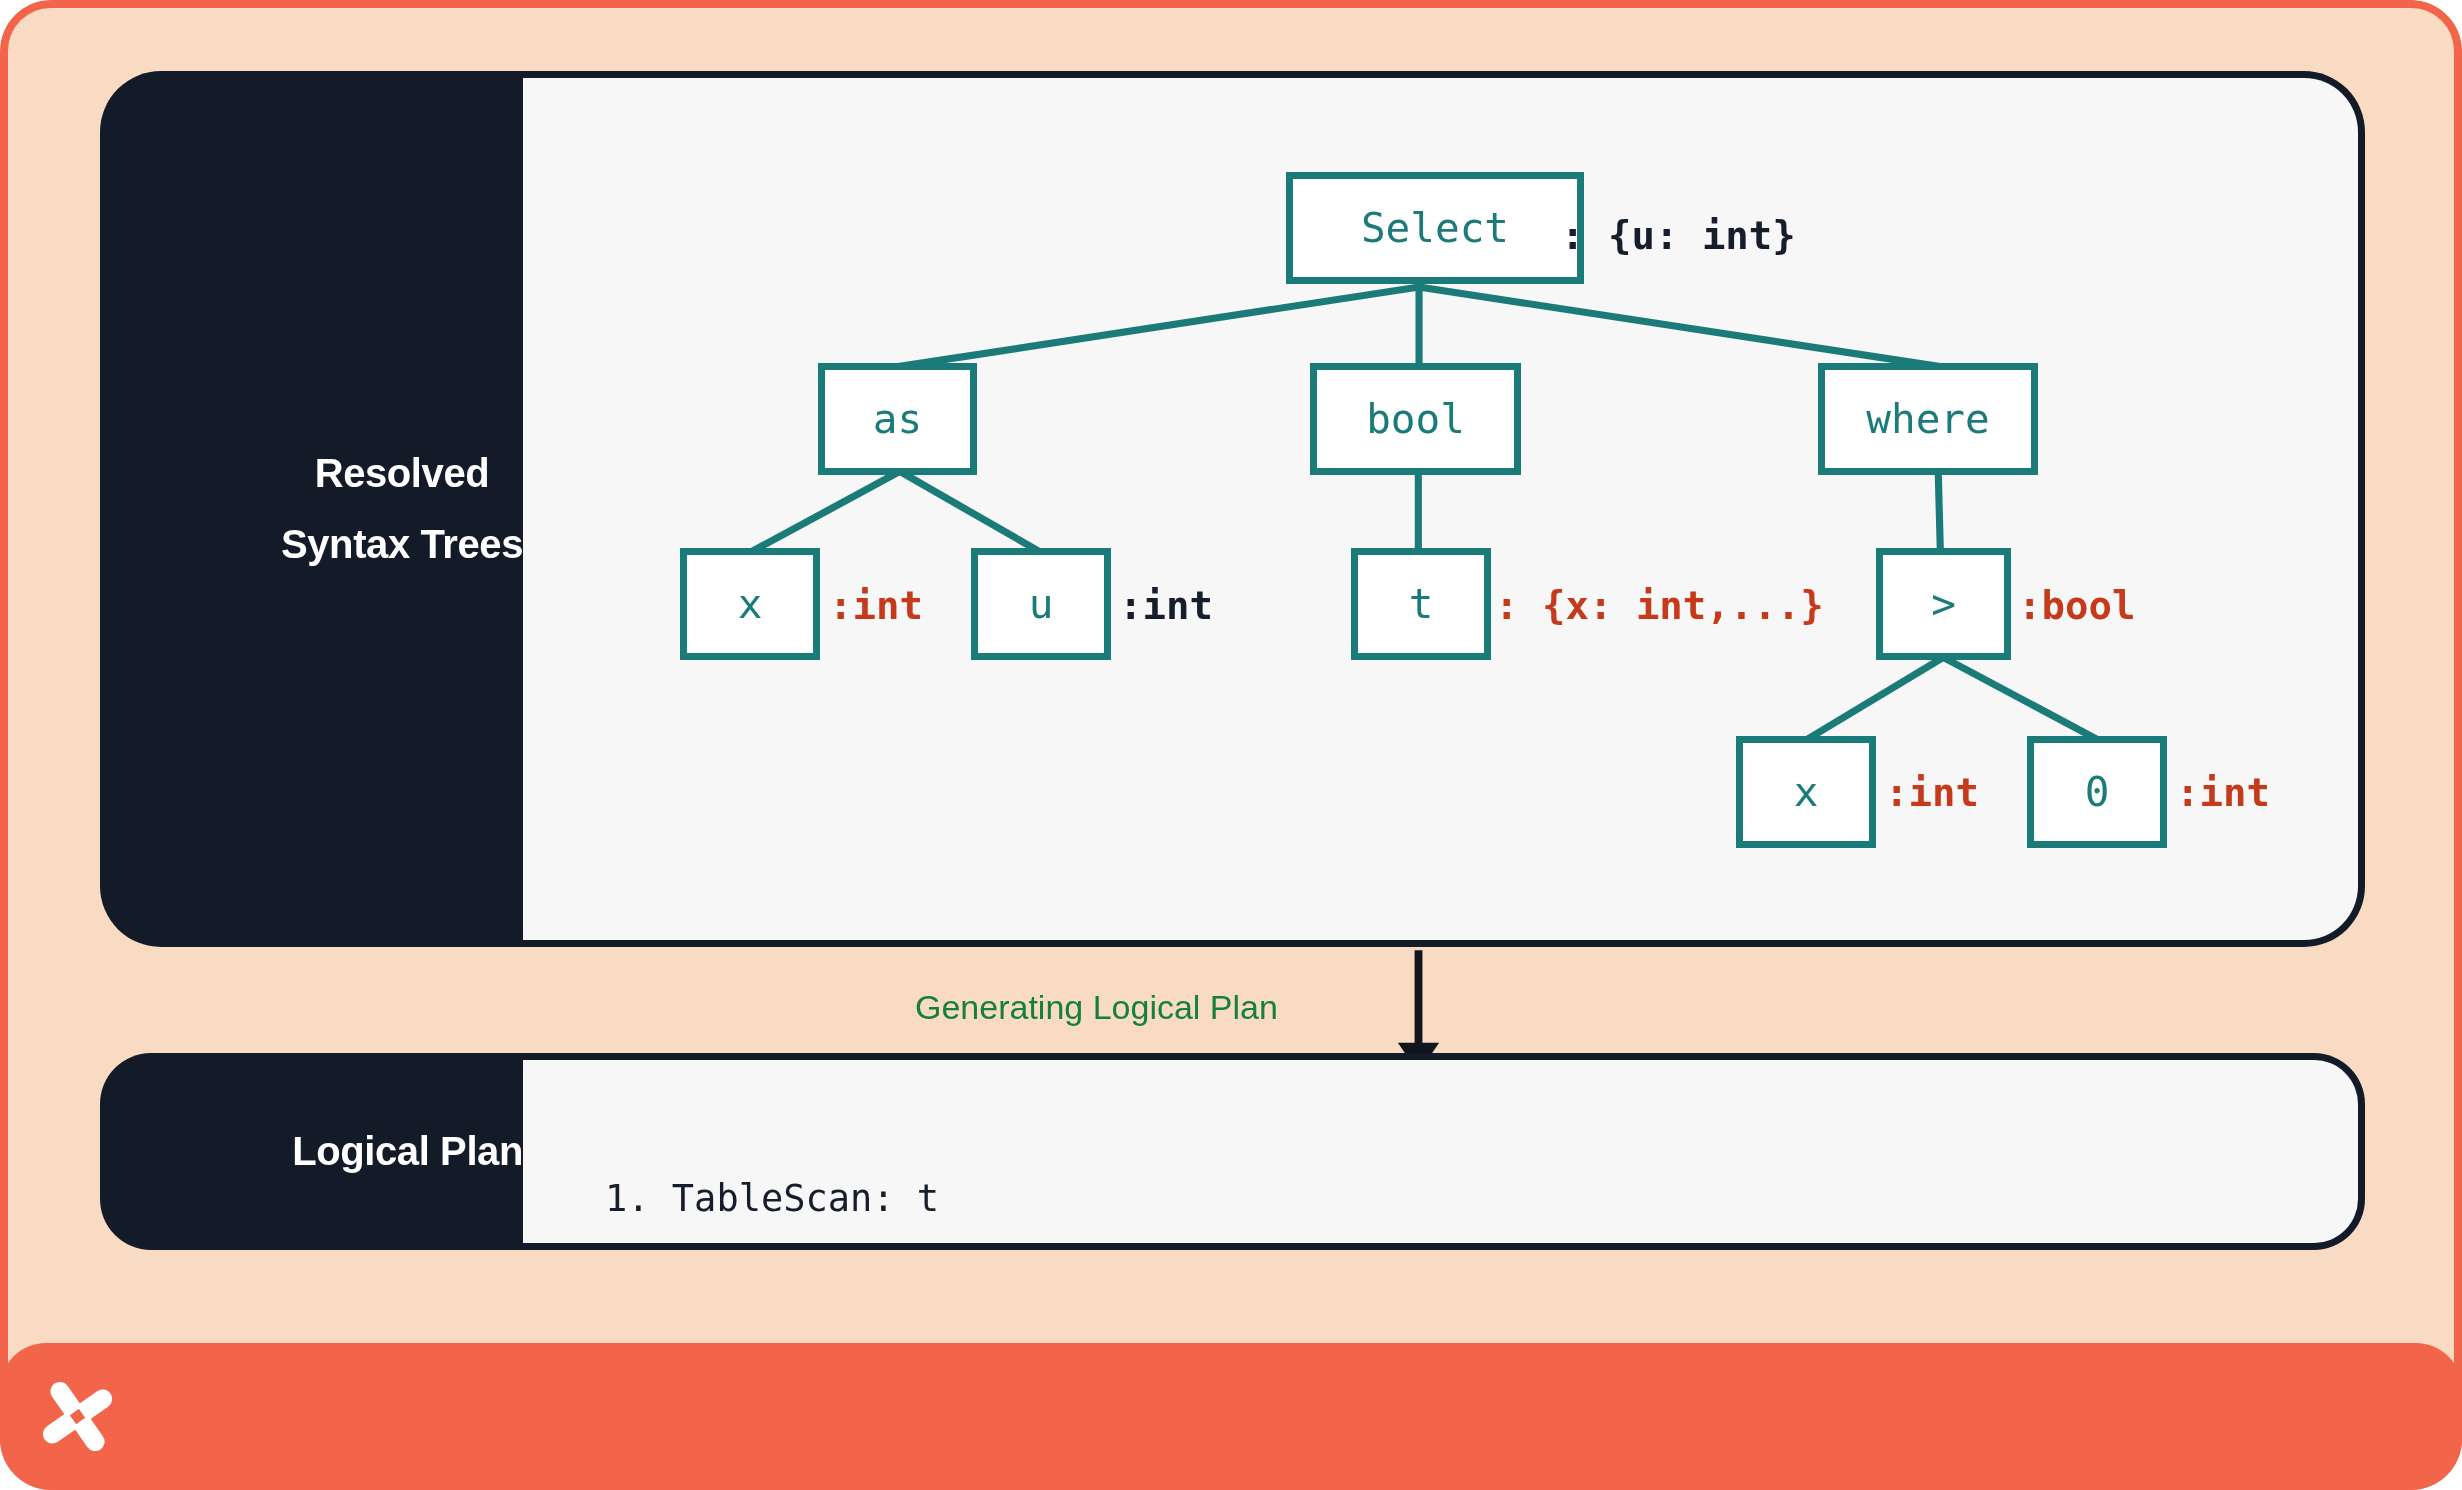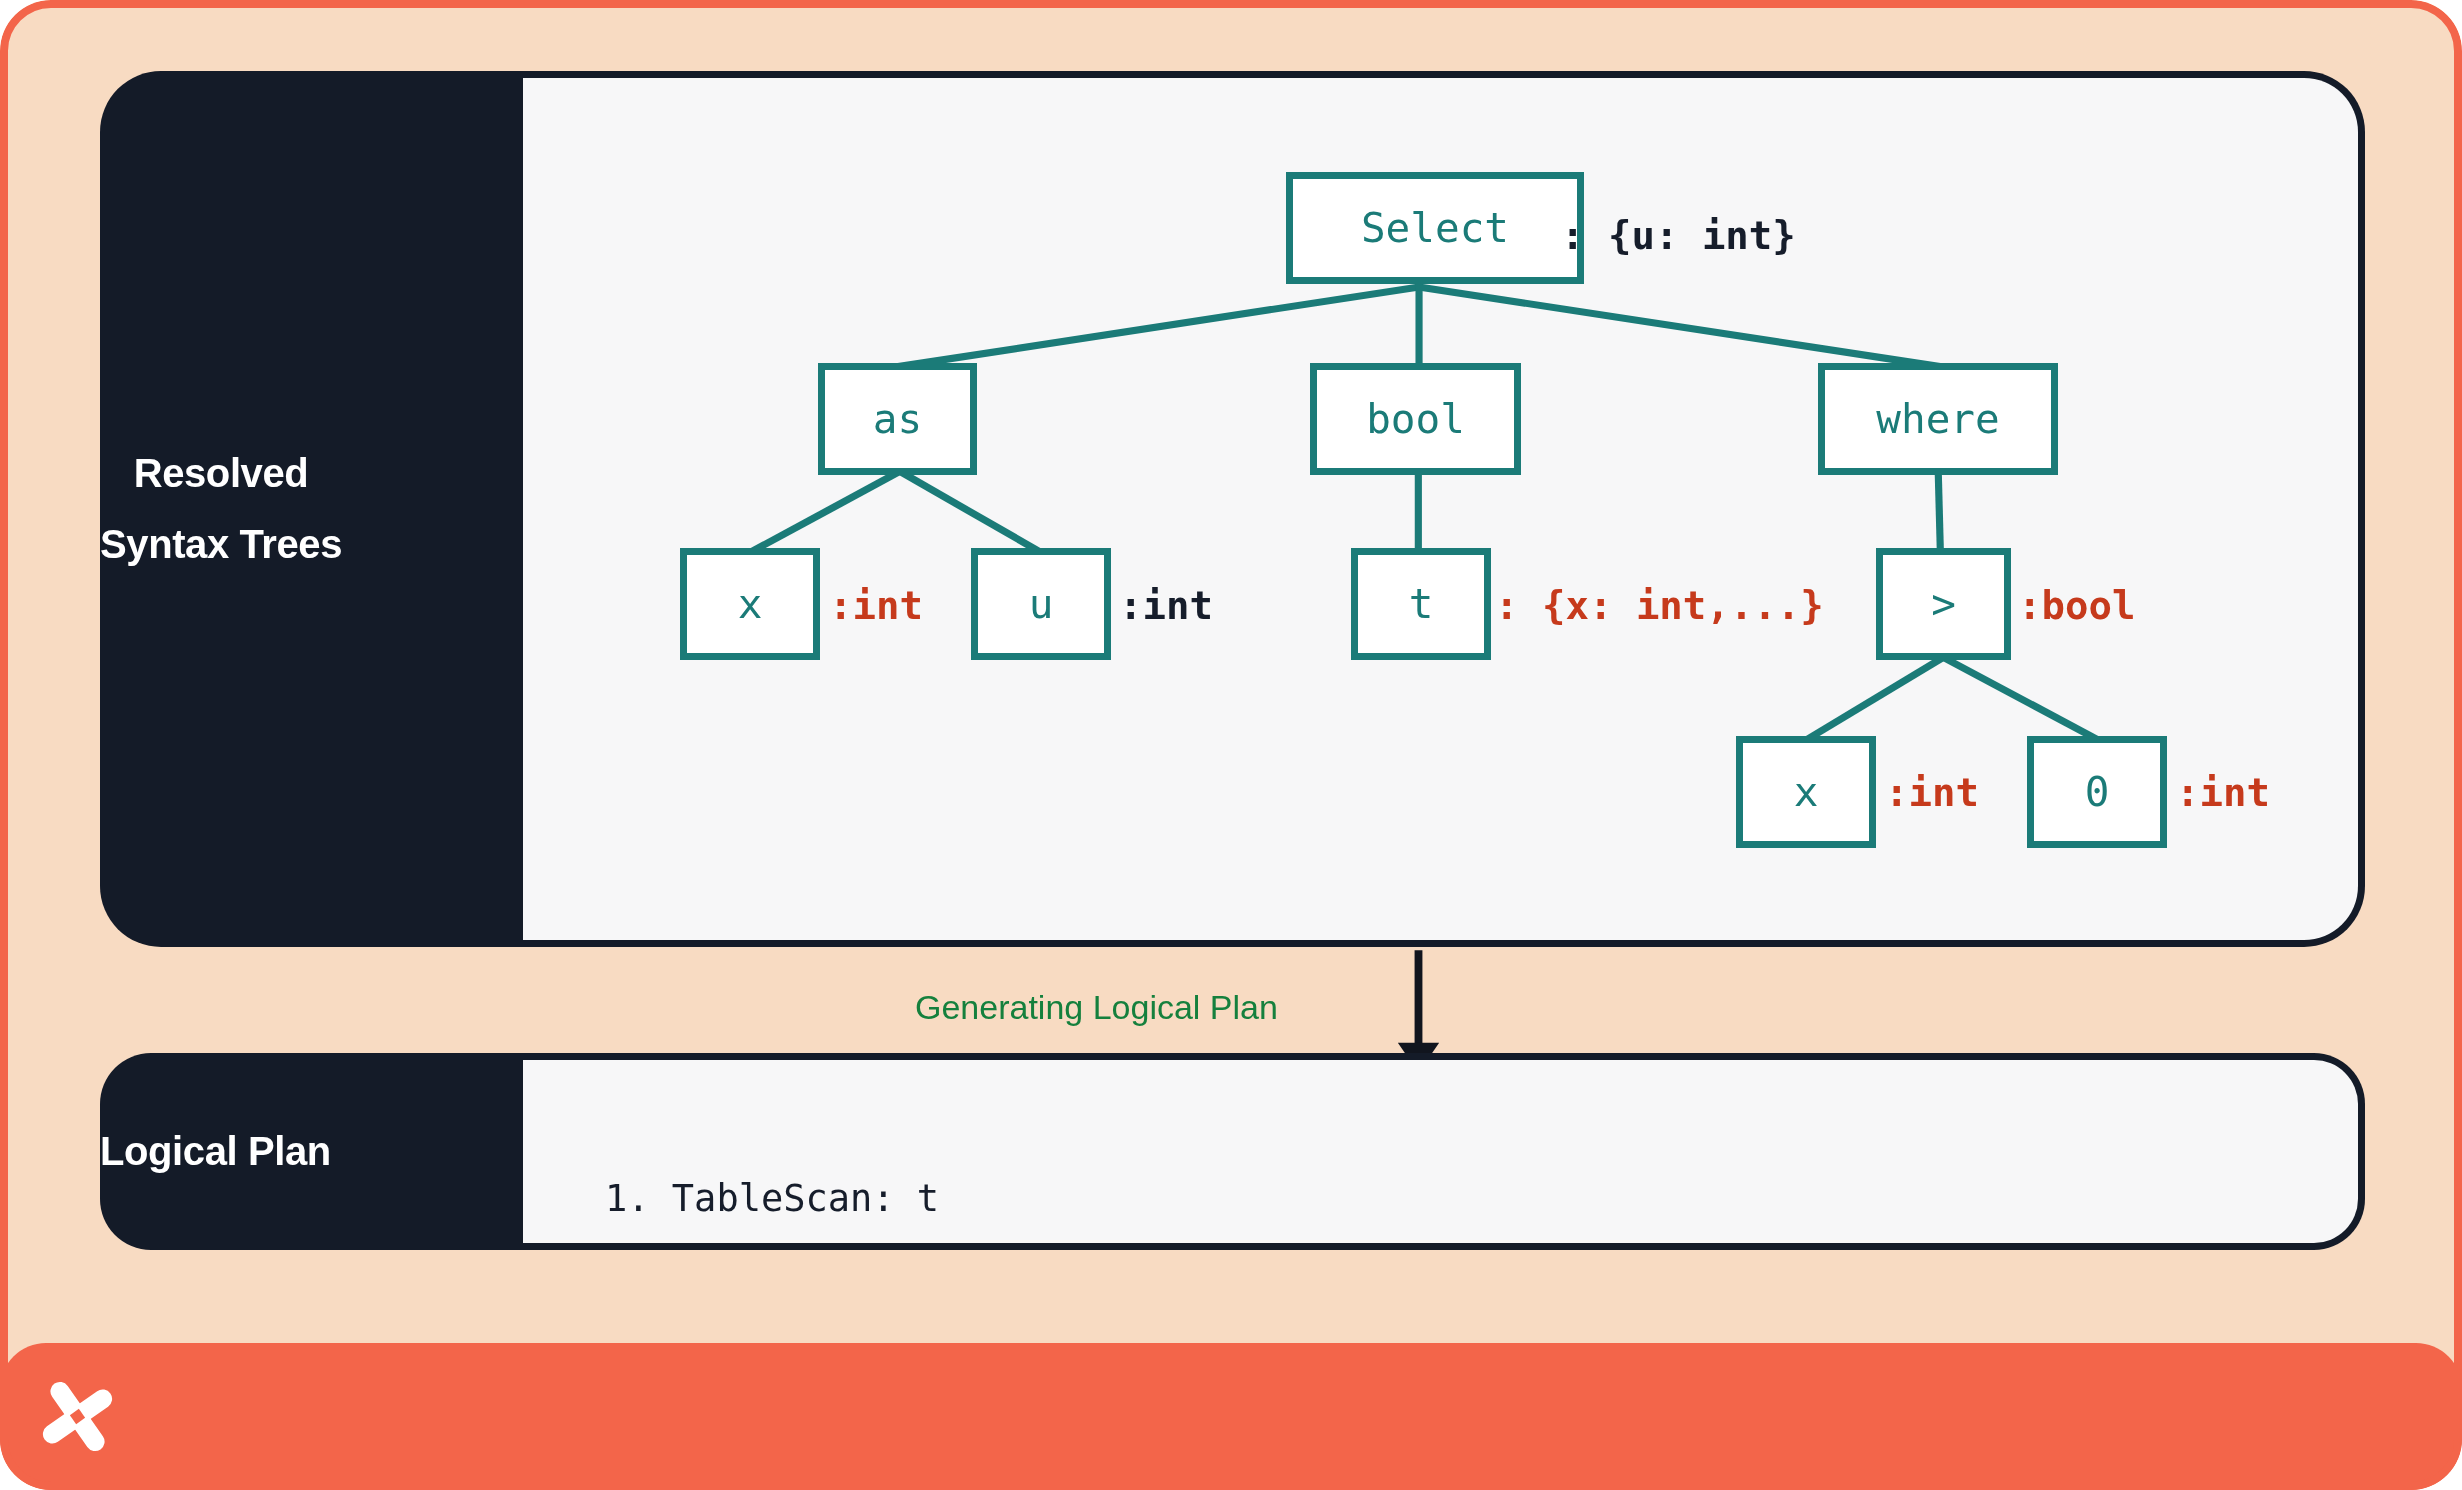--- a/index.html
+++ b/index.html
@@ -12,21 +12,21 @@
   .frame{
     position:absolute;inset:0;border:8.6px solid #F3654A;border-radius:51px;
     pointer-events:none;z-index:40;
   }
   
   .panel{position:absolute;background:#141B28;overflow:hidden;}
   .panel-rst{left:100px;top:71px;width:2265px;height:876px;border-radius:61px;}
   .panel-lp{left:100px;top:1053px;width:2265px;height:197px;border-radius:51px;}
   .sidebar{
     position:absolute;left:0;top:0;width:423px;height:100%;
-    display:flex;align-items:center;justify-content:flex-start;text-align:center;
+    display:flex;align-items:center;justify-content:flex-end;text-align:center;
   }
   .sidebar-title{
     color:#ffffff;font-weight:bold;font-size:40px;line-height:71px;
     letter-spacing:-0.4px;
   }
   .panel-content{
     position:absolute;left:423px;top:7.1px;right:7.1px;bottom:7.1px;
     background:#F7F7F8;
   }
   .panel-rst .panel-content{border-radius:0 54px 54px 0;}
@@ -96,21 +96,21 @@
           <line x1="1986" y1="810" x2="1795" y2="925"></line>
           <line x1="1986" y1="810" x2="2202" y2="925"></line>
         </g>
       </svg>
 
       <div class="node" style="left:763px;top:94px;width:298px">Select</div>
       <div class="ann ann-dark" style="left:1038px;top:157px">: {u: int}</div>
 
       <div class="node" style="left:295px;top:285px;width:159px">as</div>
       <div class="node" style="left:787px;top:285px;width:211px">bool</div>
-      <div class="node" style="left:1295px;top:285px;width:240px">where</div>
+      <div class="node" style="left:1295px;top:285px;width:220px">where</div>
 
       <div class="node" style="left:157px;top:470px;width:140px">x</div>
       <div class="ann ann-red" style="left:306px;top:527px">:int</div>
 
       <div class="node" style="left:448px;top:470px;width:140px">u</div>
       <div class="ann ann-dark" style="left:596px;top:527px">:int</div>
 
       <div class="node" style="left:828px;top:470px;width:140px">t</div>
       <div class="ann ann-red" style="left:972px;top:527px">: {x: int,...}</div>
 

